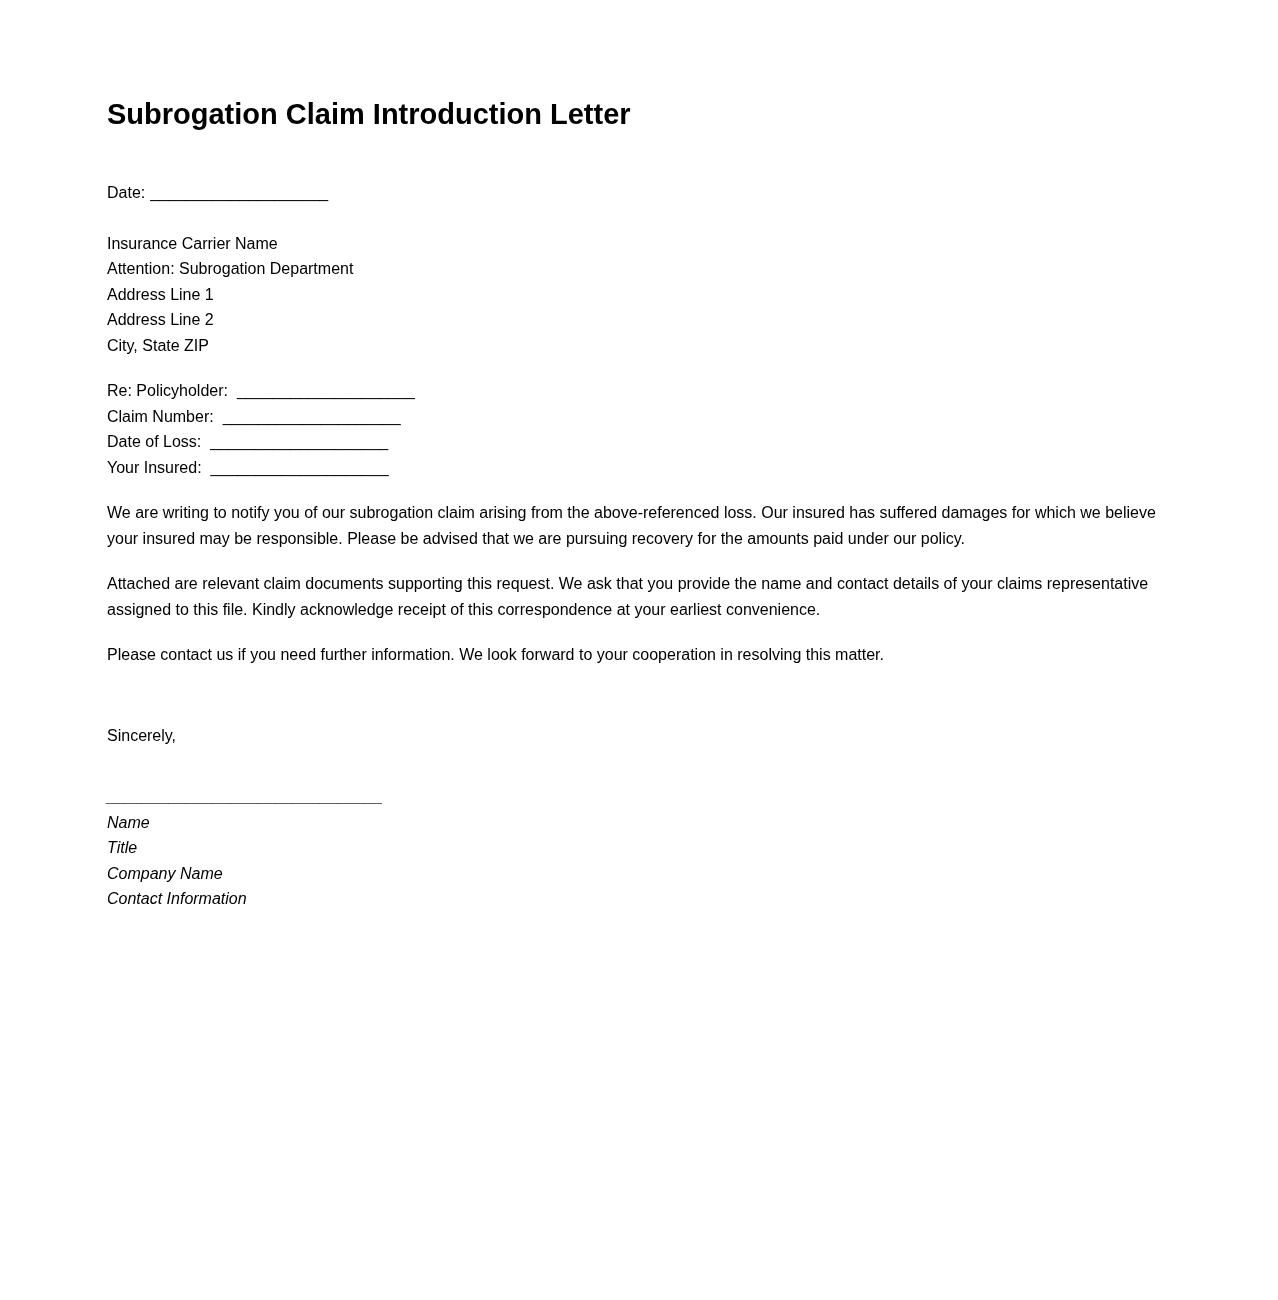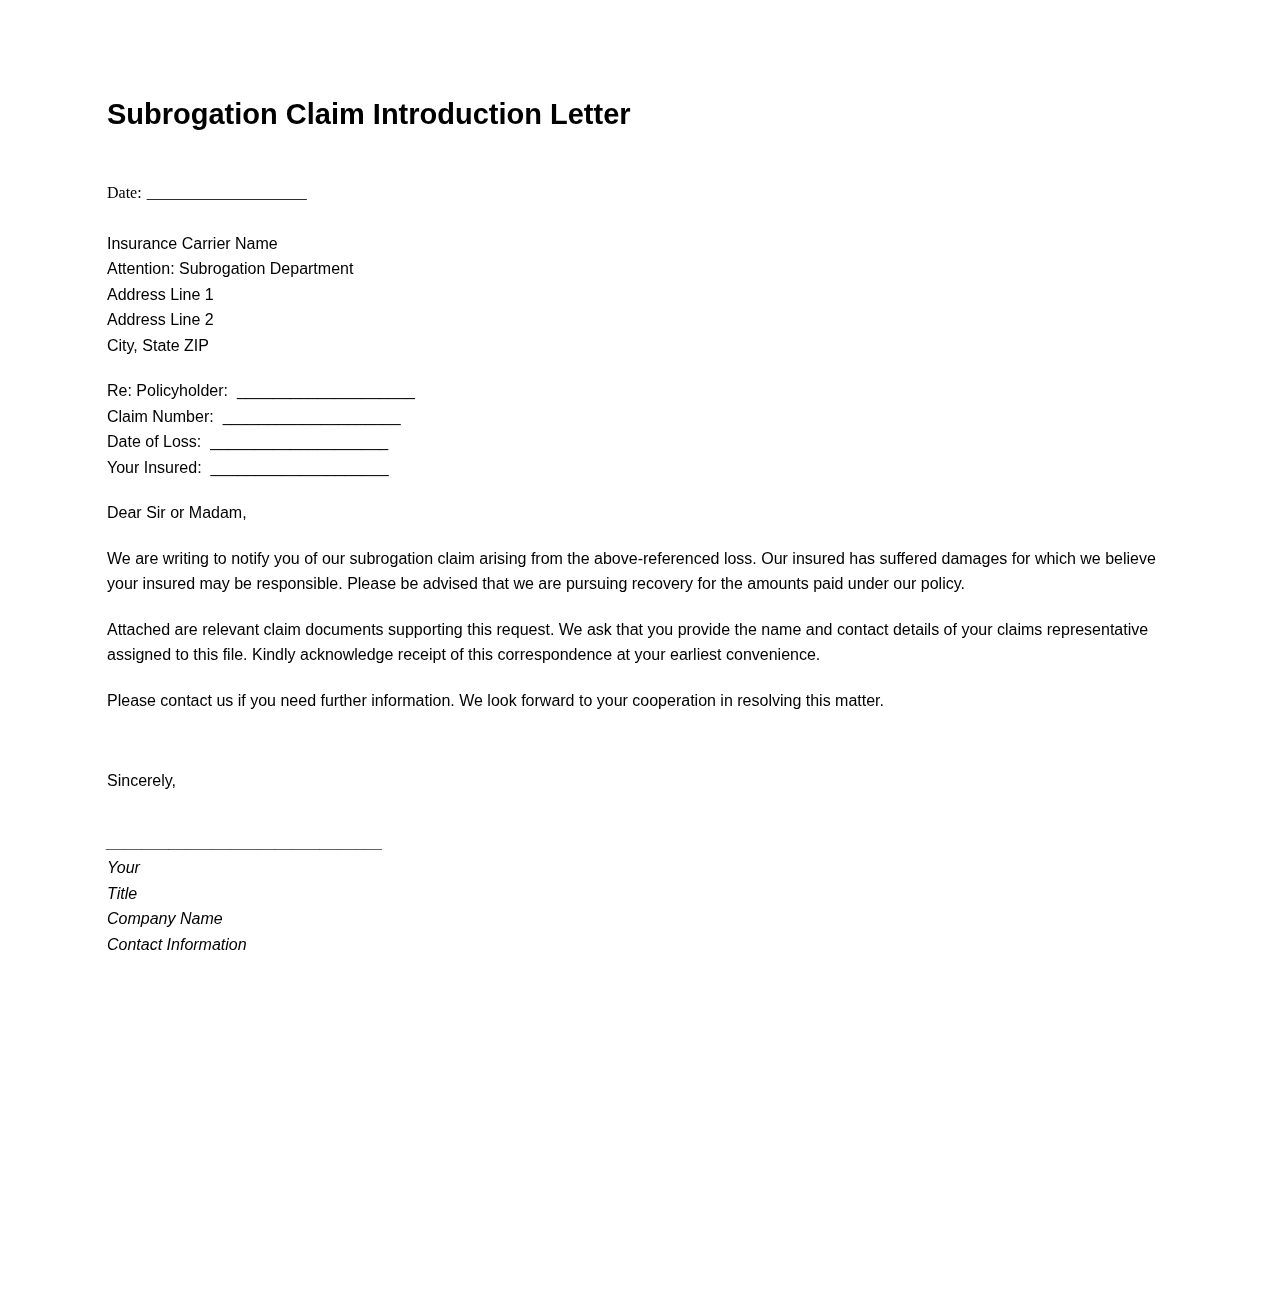--- a/index.html
+++ b/index.html
@@ -34,21 +34,21 @@
   .line {
     font-size: 16px;
     line-height: 25.5px;
     white-space: pre-wrap;
   }
   .para {
     font-size: 16px;
     line-height: 25.5px;
     margin: 13px 0 20px 0;
   }
-  .date-line { margin-bottom: 25px; font-family: Liberation Serif, serif; }
+  .date-line { margin-bottom: 25px; }
   .block { margin-bottom: 20px; }
   .salutation { margin-bottom: 20px; }
   .para-last { margin-bottom: 55px; }
   .closing { margin-bottom: 36px; }
   .blank { margin-left: 9px; }
   .blank-date { margin-left: 5px; }
   .sig-block .line { letter-spacing: 0; font-style: italic; }
 </style>
 </head>
 <body>
@@ -68,30 +68,29 @@
       <div class="line">City, State ZIP</div>
     </div>
 
     <div class="block">
       <div class="line"><span>Re: Policyholder:</span><span class="blank">____________________</span></div>
       <div class="line"><span>Claim Number:</span><span class="blank">____________________</span></div>
       <div class="line"><span>Date of Loss:</span><span class="blank">____________________</span></div>
       <div class="line"><span>Your Insured:</span><span class="blank">____________________</span></div>
     </div>
 
-    <div class="line salutation">Dear Sir or Madam,</div>
 
     <p class="para">We are writing to notify you of our subrogation claim arising from the above-referenced loss. Our insured has suffered damages for which we believe your insured may be responsible. Please be advised that we are pursuing recovery for the amounts paid under our policy.</p>
     <p class="para">Attached are relevant claim documents supporting this request. We ask that you provide the name and contact details of your claims representative assigned to this file. Kindly acknowledge receipt of this correspondence at your earliest convenience.</p>
     <p class="para para-last">Please contact us if you need further information. We look forward to your cooperation in resolving this matter.</p>
 
     <div class="line closing">Sincerely,</div>
 
     <div class="sig-block">
       <div class="line">_______________________________</div>
-      <div class="line">Your</div>
+      <div class="line">Name</div>
       <div class="line">Title</div>
       <div class="line">Company Name</div>
       <div class="line">Contact Information</div>
     </div>
 
   </div>
 </div>
 
 </body></html>

